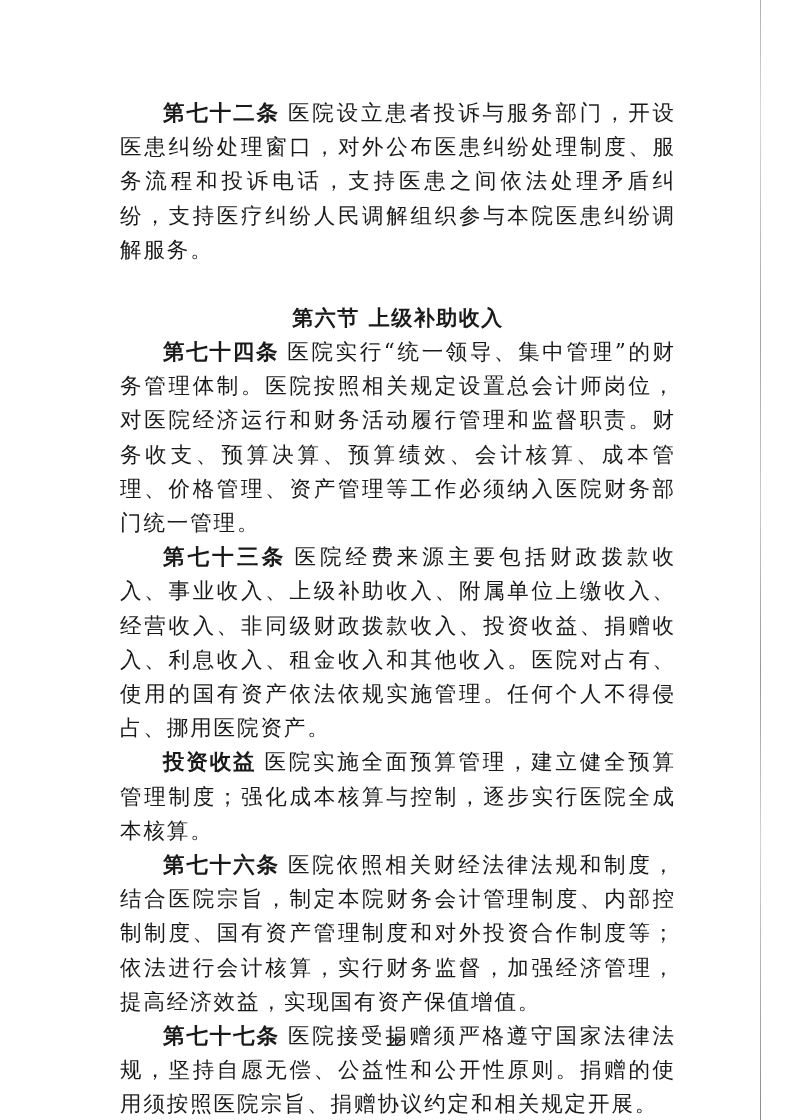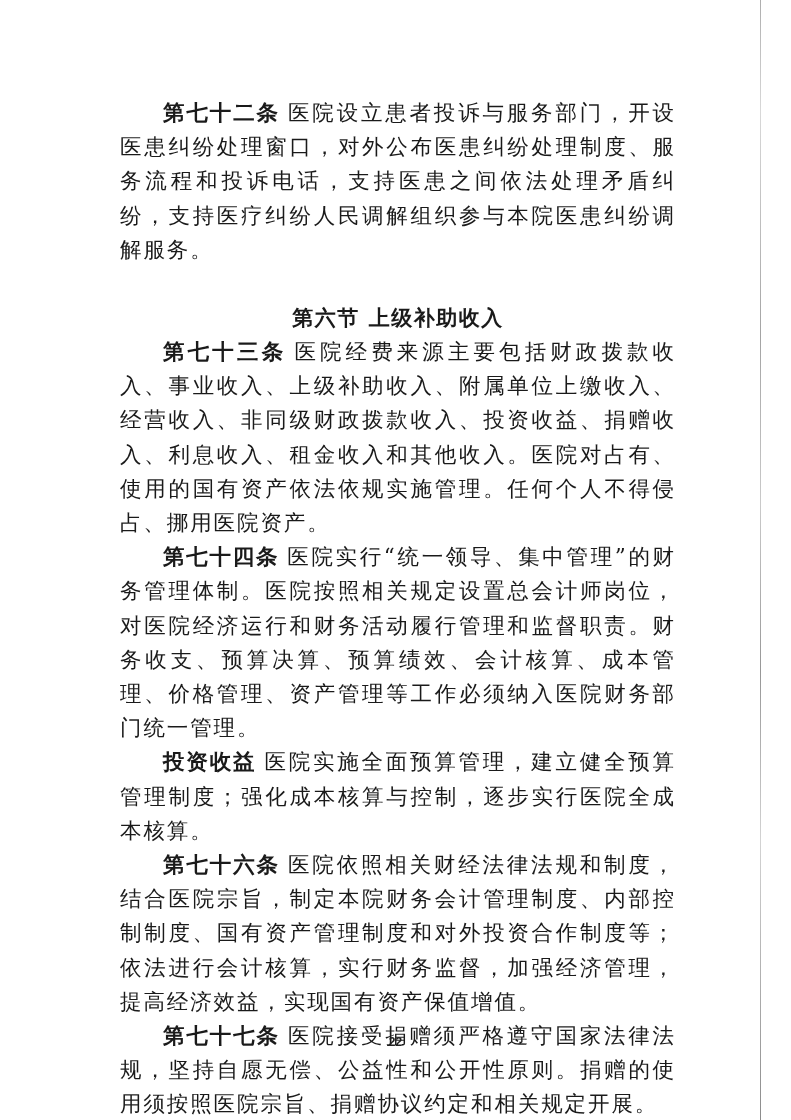--- a/index.html
+++ b/index.html
@@ -80,25 +80,25 @@
   <div class="scan-edge"></div>
 
   <div class="content">
     <p class="para">
       <span class="article-no">第七十二条</span><span>医院设立患者投诉与服务部门，开设医患纠纷处理窗口，对外公布医患纠纷处理制度、服务流程和投诉电话，支持医患之间依法处理矛盾纠纷，支持医疗纠纷人民调解组织参与本院医患纠纷调解服务。</span>
     </p>
 
     <div class="section-title">第六节 上级补助收入</div>
 
     <p class="para">
-      <span class="article-no">第七十三条</span><span>医院经费来源主要包括财政拨款收入、事业收入、上级补助收入、附属单位上缴收入、经营收入、非同级财政拨款收入、投资收益、捐赠收入、利息收入、租金收入和其他收入。医院对占有、使用的国有资产依法依规实施管理。任何个人不得侵占、挪用医院资产。</span>
+      <span class="article-no">第七十四条</span><span>医院实行“统一领导、集中管理”的财务管理体制。医院按照相关规定设置总会计师岗位，对医院经济运行和财务活动履行管理和监督职责。财务收支、预算决算、预算绩效、会计核算、成本管理、价格管理、资产管理等工作必须纳入医院财务部门统一管理。</span>
     </p>
 
     <p class="para">
-      <span class="article-no">第七十四条</span><span>医院实行“统一领导、集中管理”的财务管理体制。医院按照相关规定设置总会计师岗位，对医院经济运行和财务活动履行管理和监督职责。财务收支、预算决算、预算绩效、会计核算、成本管理、价格管理、资产管理等工作必须纳入医院财务部门统一管理。</span>
+      <span class="article-no">第七十三条</span><span>医院经费来源主要包括财政拨款收入、事业收入、上级补助收入、附属单位上缴收入、经营收入、非同级财政拨款收入、投资收益、捐赠收入、利息收入、租金收入和其他收入。医院对占有、使用的国有资产依法依规实施管理。任何个人不得侵占、挪用医院资产。</span>
     </p>
 
     <p class="para">
       <span class="article-no">投资收益</span><span>医院实施全面预算管理，建立健全预算管理制度；强化成本核算与控制，逐步实行医院全成本核算。</span>
     </p>
 
     <p class="para">
       <span class="article-no">第七十六条</span><span>医院依照相关财经法律法规和制度，结合医院宗旨，制定本院财务会计管理制度、内部控制制度、国有资产管理制度和对外投资合作制度等；依法进行会计核算，实行财务监督，加强经济管理，提高经济效益，实现国有资产保值增值。</span>
     </p>
 

